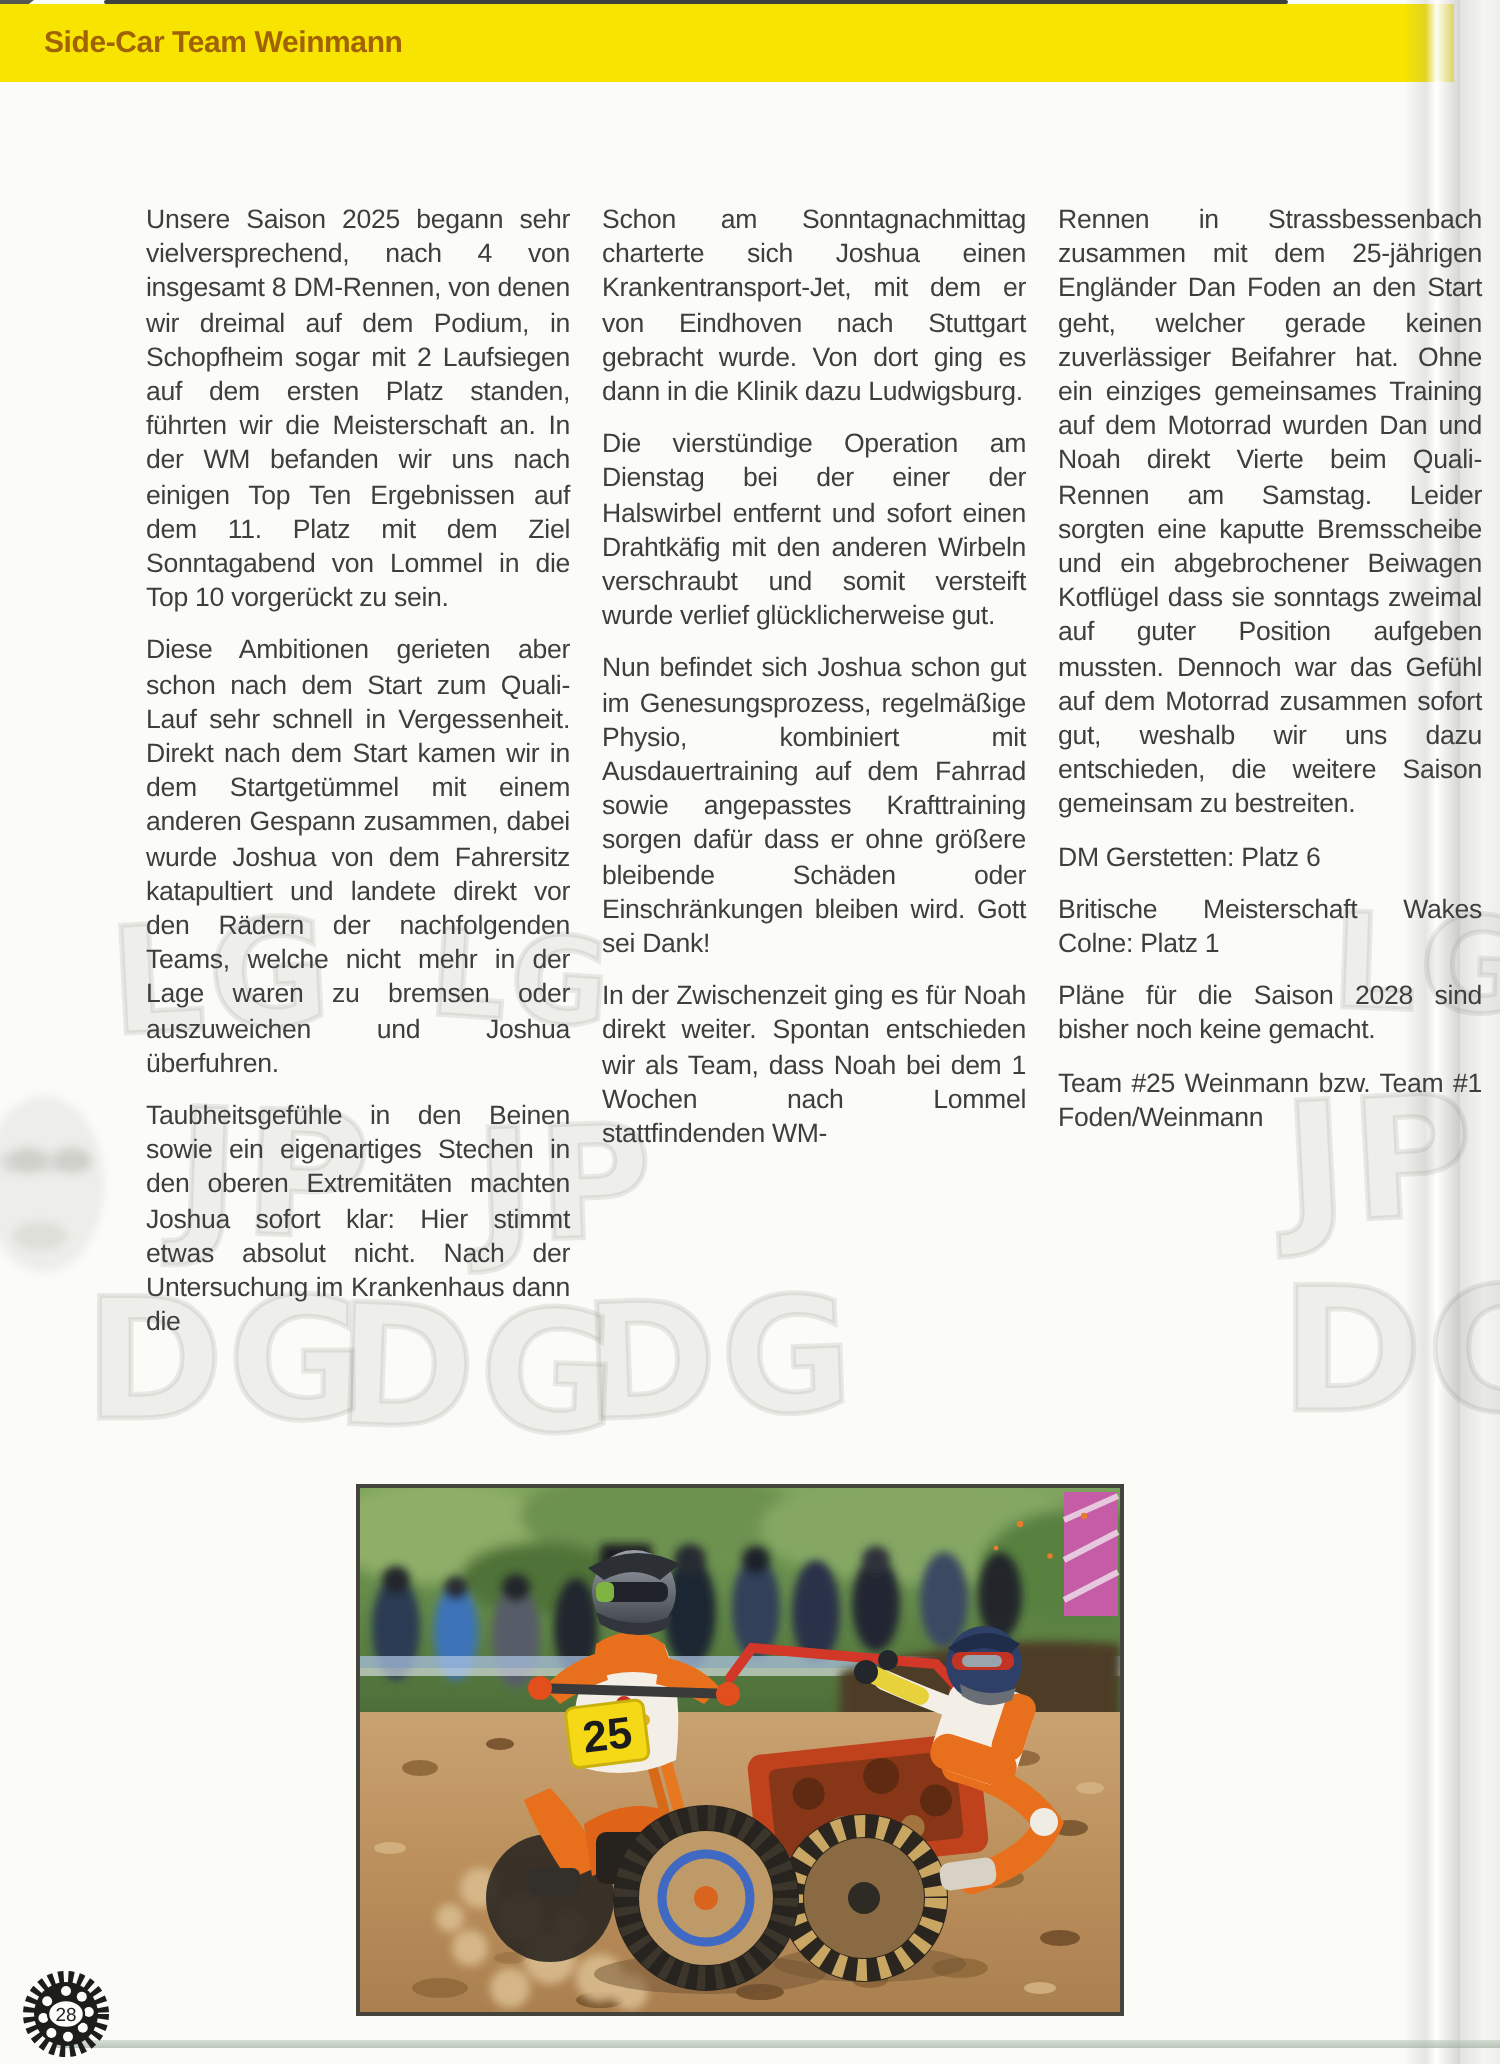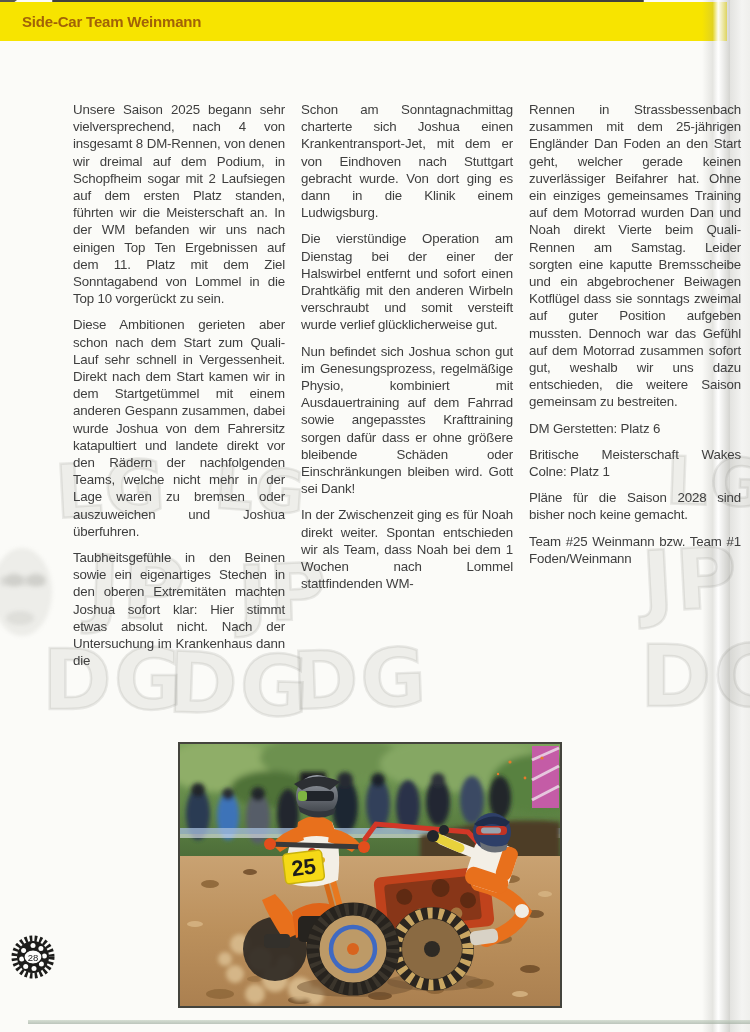--- a/index.html
+++ b/index.html
@@ -41,21 +41,21 @@
       color:rgba(125,125,118,0.10);-webkit-text-stroke:2.5px rgba(110,110,104,0.13);
       letter-spacing:2px;line-height:1;}
   .wm-face{position:absolute;left:0;top:540px;opacity:.4;}
 
   
   .photo-frame{position:absolute;left:178px;top:742px;width:380px;height:262px;
                border:2px solid #44443d;box-sizing:content-box;background:#7c9a5d;z-index:3;}
   .photo-frame svg{display:block;}
 
   
-  .page-number{position:absolute;left:11px;top:935px;width:44px;height:44px;z-index:3;}
+  .page-number{position:absolute;left:11px;top:985px;width:44px;height:44px;z-index:3;}
 </style>
 </head>
 <body>
 
 <div id="stage">
   <div class="sheet"></div>
   <div class="top-edge-line"></div>
   <div class="corner-wedge"></div>
 
   <div class="header-bar">
@@ -90,21 +90,21 @@
     </svg>
   </div>
 
   <div class="columns">
     <div class="col">
       <p>Unsere Saison 2025 begann sehr vielversprechend, nach 4 von insgesamt 8 DM-Rennen, von denen wir dreimal auf dem Podium, in Schopfheim sogar mit 2 Laufsiegen auf dem ersten Platz standen, führten wir die Meisterschaft an. In der WM befanden wir uns nach einigen Top Ten Ergebnissen auf dem 11. Platz mit dem Ziel Sonntagabend von Lommel in die Top 10 vorgerückt zu sein.</p>
       <p>Diese Ambitionen gerieten aber schon nach dem Start zum Quali-Lauf sehr schnell in Vergessenheit. Direkt nach dem Start kamen wir in dem Startgetümmel mit einem anderen Gespann zusammen, dabei wurde Joshua von dem Fahrersitz katapultiert und landete direkt vor den Rädern der nachfolgenden Teams, welche nicht mehr in der Lage waren zu bremsen oder auszuweichen und Joshua überfuhren.</p>
       <p>Taubheitsgefühle in den Beinen sowie ein eigenartiges Stechen in den oberen Extremitäten machten Joshua sofort klar: Hier stimmt etwas absolut nicht. Nach der Untersuchung im Krankenhaus dann die</p>
     </div>
     <div class="col">
-      <p>Schon am Sonntagnachmittag charterte sich Joshua einen Krankentransport-Jet, mit dem er von Eindhoven nach Stuttgart gebracht wurde. Von dort ging es dann in die Klinik einem Ludwigsburg.</p>
+      <p>Schon am Sonntagnachmittag charterte sich Joshua einen Krankentransport-Jet, mit dem er von Eindhoven nach Stuttgart gebracht wurde. Von dort ging es dann in die Klinik dazu Ludwigsburg.</p>
       <p>Die vierstündige Operation am Dienstag bei der einer der Halswirbel entfernt und sofort einen Drahtkäfig mit den anderen Wirbeln verschraubt und somit versteift wurde verlief glücklicherweise gut.</p>
       <p>Nun befindet sich Joshua schon gut im Genesungsprozess, regelmäßige Physio, kombiniert mit Ausdauertraining auf dem Fahrrad sowie angepasstes Krafttraining sorgen dafür dass er ohne größere bleibende Schäden oder Einschränkungen bleiben wird. Gott sei Dank!</p>
       <p>In der Zwischenzeit ging es für Noah direkt weiter. Spontan entschieden wir als Team, dass Noah bei dem 1 Wochen nach Lommel stattfindenden WM-</p>
     </div>
     <div class="col">
       <p>Rennen in Strassbessenbach zusammen mit dem 25-jährigen Engländer Dan Foden an den Start geht, welcher gerade keinen zuverlässiger Beifahrer hat. Ohne ein einziges gemeinsames Training auf dem Motorrad wurden Dan und Noah direkt Vierte beim Quali- Rennen am Samstag. Leider sorgten eine kaputte Bremsscheibe und ein abgebrochener Beiwagen Kotflügel dass sie sonntags zweimal auf guter Position aufgeben mussten. Dennoch war das Gefühl auf dem Motorrad zusammen sofort gut, weshalb wir uns dazu entschieden, die weitere Saison gemeinsam zu bestreiten.</p>
       <p>DM Gerstetten: Platz 6</p>
       <p>Britische Meisterschaft Wakes Colne: Platz 1</p>
       <p>Pläne für die Saison 2028 sind bisher noch keine gemacht.</p>
       <p>Team #25 Weinmann bzw. Team #1 Foden/Weinmann</p>

